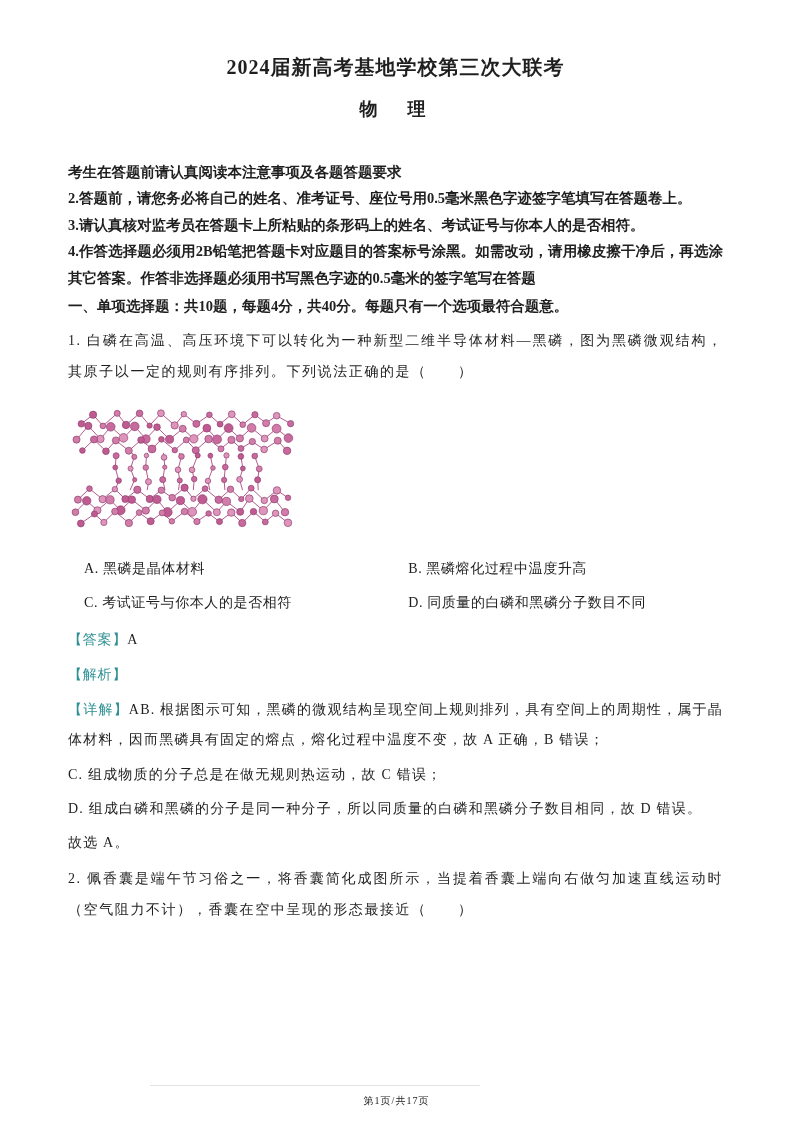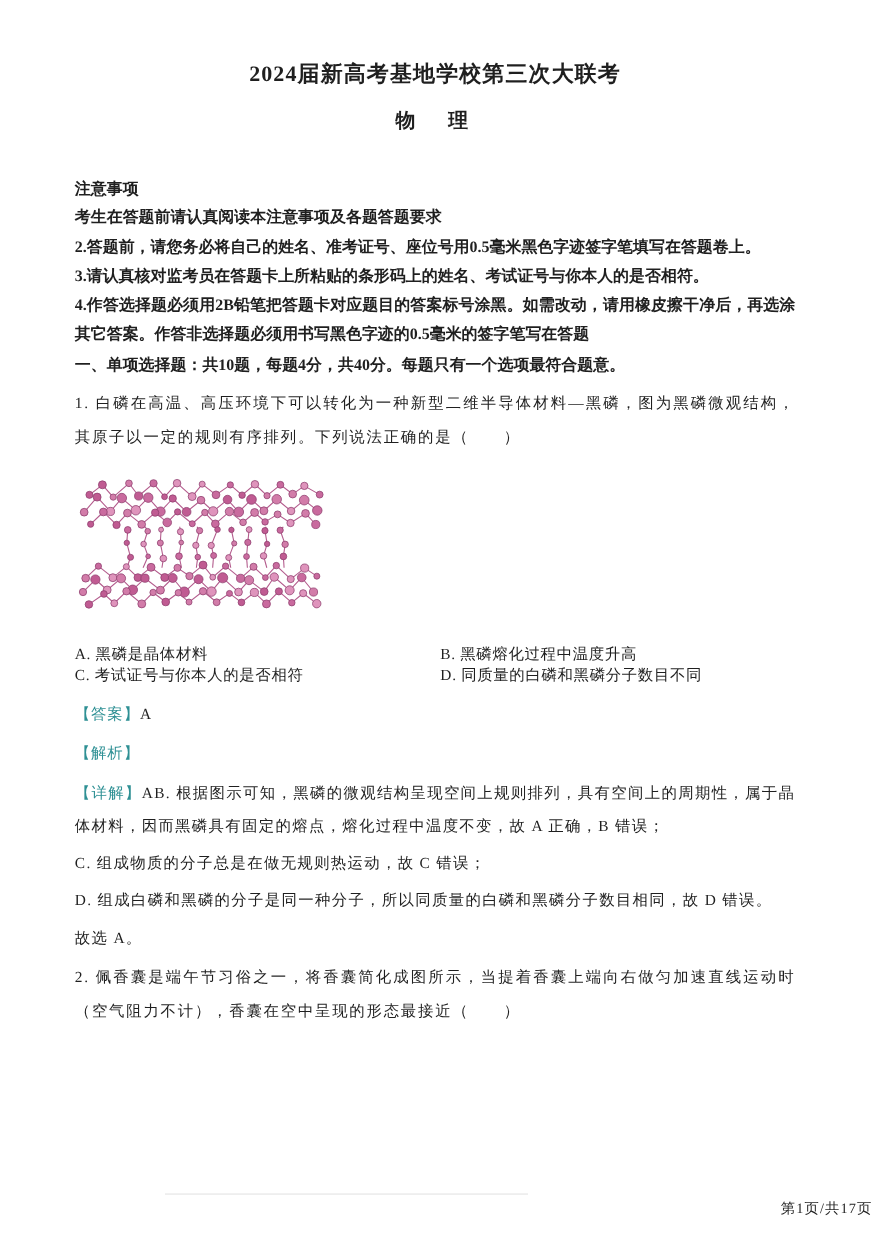--- a/index.html
+++ b/index.html
@@ -49,24 +49,24 @@
     text-align: justify;
   }
   .figure-wrap {
     margin: 8px 0 12px 2px;
     width: 228px; height: 152px;
   }
   .figure-wrap svg { width: 100%; height: 100%; display:block; }
   .options {
     display: grid;
     grid-template-columns: 1.03fr 1fr;
-    row-gap: 1px;
+    row-gap: 16px;
     font-size: 14px;
     letter-spacing: 0.6px;
-    margin: 10px 0 14px 0;
+    margin: 10px 0 14px 16px;
   }
   .meta-line {
     margin: 0 0 6px 0;
     font-size: 14px;
     line-height: 2.05;
     letter-spacing: 0.8px;
   }
   .teal { color: var(--accent); }
   .detail {
     margin: 0 0 4px 0;
@@ -78,35 +78,34 @@
   }
   .footer-rule {
     position: absolute;
     left: 150px; bottom: 36px;
     width: 330px; height: 1px;
     background: #e3e3e3;
   }
   .page-footer {
     position: absolute;
     left: 0; right: 0; bottom: 14px;
-    text-align: right;
-    font-size: 13px;
+    text-align: center;
+    font-size: 10px;
     letter-spacing: 1px;
   }
 </style>
 </head>
 <body>
 
 <div class="page">
 
   <h1 class="exam-title">2024届新高考基地学校第三次大联考</h1>
   <h2 class="subject-title">物　理</h2>
 
   <div class="notice">
-    <p>注意事项</p>
     <p>考生在答题前请认真阅读本注意事项及各题答题要求</p>
     <p>2.答题前，请您务必将自己的姓名、准考证号、座位号用0.5毫米黑色字迹签字笔填写在答题卷上。</p>
     <p>3.请认真核对监考员在答题卡上所粘贴的条形码上的姓名、考试证号与你本人的是否相符。</p>
     <p>4.作答选择题必须用2B铅笔把答题卡对应题目的答案标号涂黑。如需改动，请用橡皮擦干净后，再选涂其它答案。作答非选择题必须用书写黑色字迹的0.5毫米的签字笔写在答题</p>
   </div>
 
   <p class="section-heading">一、单项选择题：共10题，每题4分，共40分。每题只有一个选项最符合题意。</p>
 
   <p class="stem">1. 白磷在高温、高压环境下可以转化为一种新型二维半导体材料—黑磷，图为黑磷微观结构，其原子以一定的规则有序排列。下列说法正确的是（　　）</p>
 

